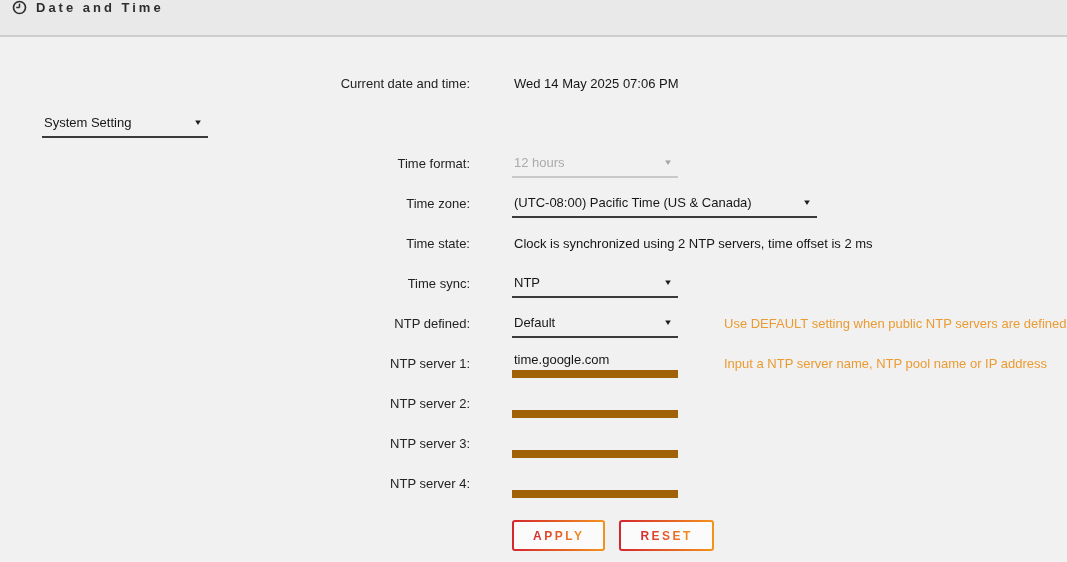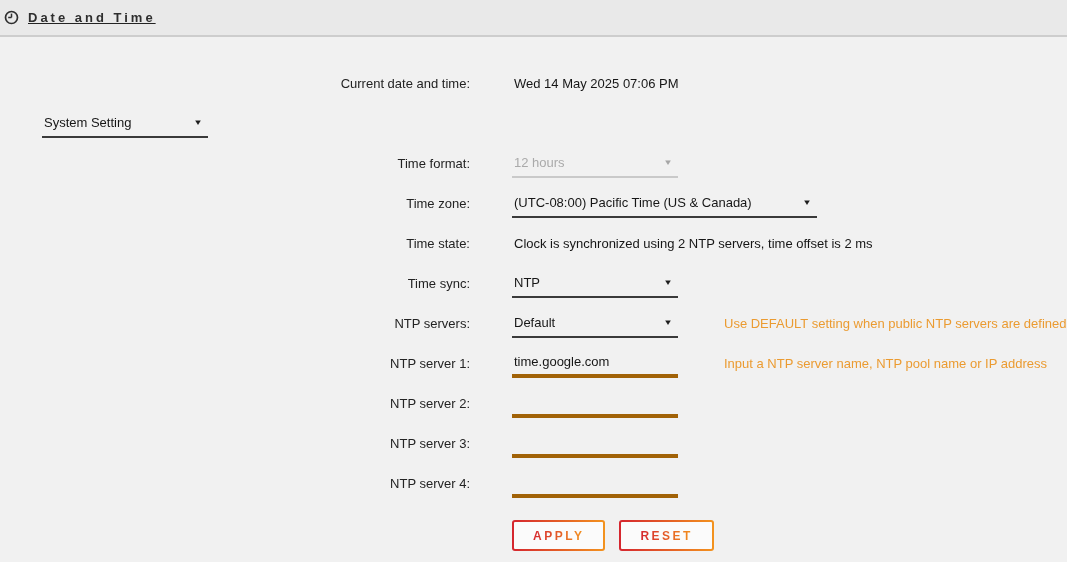--- a/index.html
+++ b/index.html
@@ -12,23 +12,22 @@
     font-size: 13px;
     color: #232323;
     overflow: hidden;
   }
 
   .panel-header {
     height: 37px;
     background: #e9e9e9;
     border-bottom: 2px solid #cdcdcd;
     display: flex;
-    align-items: center;
-    padding: 0 4px;
-    text-decoration: underline;
+    align-items: flex-start;
+    padding: 0 12px;
   }
   .panel-header .clock-icon {
     display: inline-flex;
     align-items: center;
     margin-right: 9px;
   }
   .panel-header .title {
     letter-spacing: 3px;
     font-weight: 700;
     font-size: 13px;
@@ -76,21 +75,21 @@
     border-bottom-color: #c9c9c9;
     cursor: default;
   }
   .select.disabled .arrow { color: #a6a6a6; }
 
   .underline-input {
     margin-left: 42px;
     width: 166px;
     height: 30px;
     border: none;
-    border-bottom: 4px solid #a16207;
+    border-bottom: 8px solid #a16207;
     background: transparent;
     font: inherit;
     color: #161616;
     padding: 0 2px;
     outline: none;
     border-radius: 0;
   }
 
   .hint {
     margin-left: 46px;
@@ -179,21 +178,21 @@
 
   <div class="row">
     <span class="label">Time sync:</span>
     <div class="select">
       <span>NTP</span>
       <span class="arrow">▼</span>
     </div>
   </div>
 
   <div class="row">
-    <span class="label">NTP servers:</span>
+    <span class="label">NTP defined:</span>
     <div class="select">
       <span>Default</span>
       <span class="arrow">▼</span>
     </div>
     <span class="hint">Use DEFAULT setting when public NTP servers are defined</span>
   </div>
 
   <div class="row">
     <span class="label">NTP server 1:</span>
     <input class="underline-input" type="text" value="time.google.com" style="">

